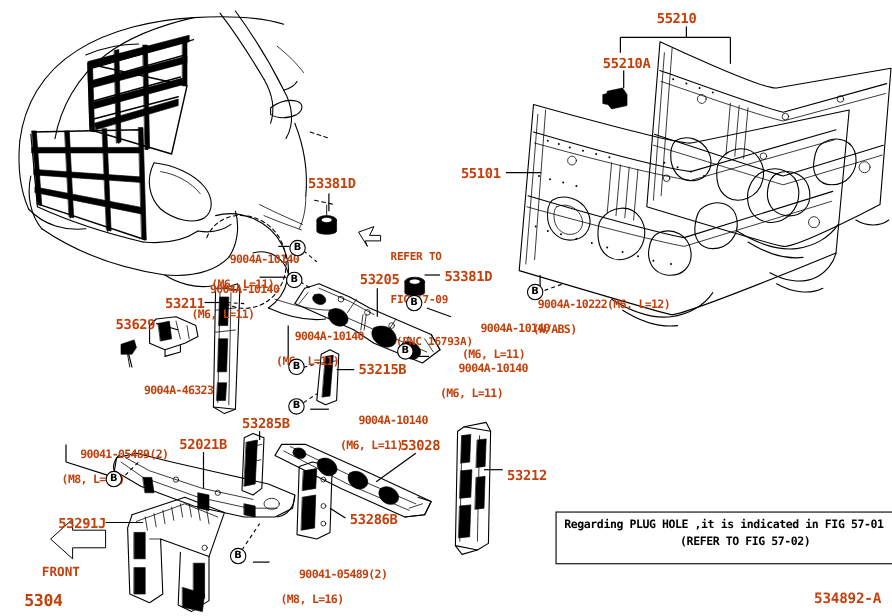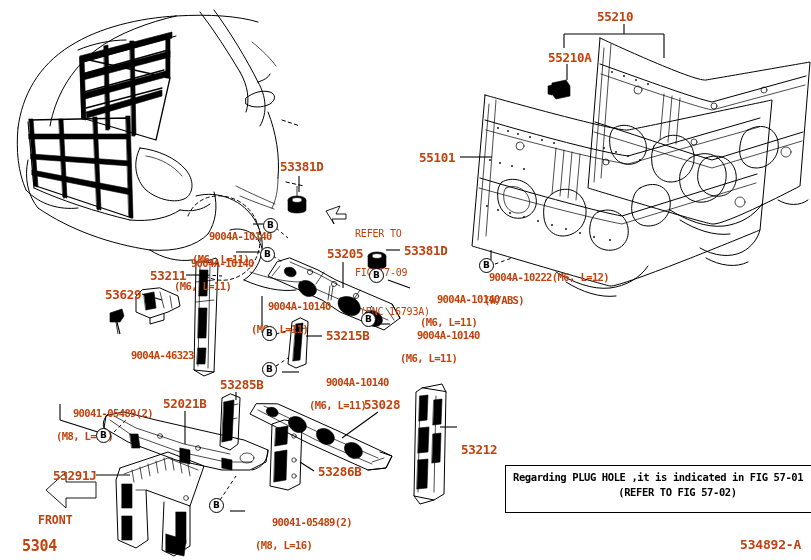--- a/index.html
+++ b/index.html
@@ -15,21 +15,21 @@
     font-family:"DejaVu Sans Mono","Liberation Mono",monospace;
     font-weight:bold;
     color:#c2410c;
     white-space:pre;
     line-height:1.12;
     letter-spacing:-0.3px;
   }
   .pn{font-size:12.5px;}
   .bolt{font-size:10.5px;font-weight:bold;letter-spacing:-0.6px;}
   .bolt .sub{display:block;margin-left:6px;font-size:10.5px;}
-  .refer{font-size:10px;font-weight:normal;letter-spacing:-0.2px;line-height:1.3;}
+  .refer{font-size:10px;font-weight:bold;letter-spacing:-0.2px;line-height:1.3;}
   .front-lbl{font-size:11.5px;font-weight:bold;letter-spacing:0px;}
   .corner{font-size:15px;font-weight:bold;}
   .figcode{font-size:13px;font-weight:bold;letter-spacing:-0.2px;}
   .notebox{
     position:absolute;border:1.3px solid #000;background:#fff;
     padding:5px 7px 6px 7px;box-sizing:border-box;
   }
   .notebox .l1{font-size:10.5px;font-weight:bold;letter-spacing:-0.4px;white-space:pre;}
   .notebox .l2{font-size:10.5px;font-weight:bold;letter-spacing:-0.4px;text-align:center;margin-top:3px;}
   .bcirc{position:absolute;width:13px;height:13px;border:1.1px solid #000;border-radius:50%;
@@ -452,21 +452,21 @@
   <div class="lbl pn" style="left:404px;top:244px;">53381D</div>
   <div class="lbl pn" style="left:327px;top:247px;">53205</div>
   <div class="lbl pn" style="left:150px;top:269px;">53211</div>
   <div class="lbl pn" style="left:105px;top:288px;">53629</div>
   <div class="lbl pn" style="left:326px;top:329px;">53215B</div>
   <div class="lbl pn" style="left:220px;top:378px;">53285B</div>
   <div class="lbl pn" style="left:163px;top:397px;">52021B</div>
   <div class="lbl pn" style="left:364px;top:398px;">53028</div>
   <div class="lbl pn" style="left:318px;top:465px;">53286B</div>
   <div class="lbl pn" style="left:53px;top:469px;">53291J</div>
-  <div class="lbl pn" style="left:461px;top:443px;text-align:right;">53212</div>
+  <div class="lbl pn" style="left:461px;top:425px;text-align:right;">53212</div>
   <div class="lbl pn" style="left:597px;top:10px;">55210</div>
   <div class="lbl pn" style="left:548px;top:51px;">55210A</div>
   <div class="lbl pn" style="left:419px;top:151px;">55101</div>
 
   <div class="lbl bolt" style="left:186px;top:219px;">
     <span>9004A-10140</span>
     <span class="sub">(M6, L=11)</span>
   </div>
   <div class="lbl bolt" style="left:168px;top:246px;">
     <span>9004A-10140</span>

